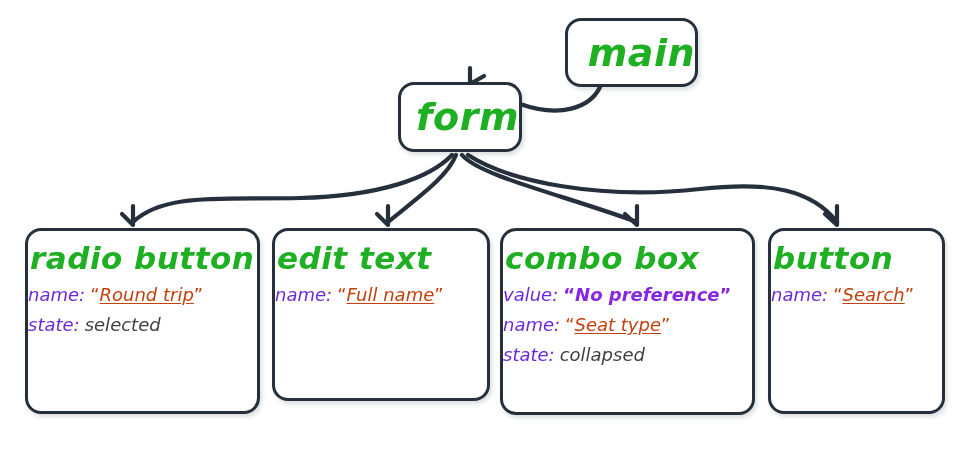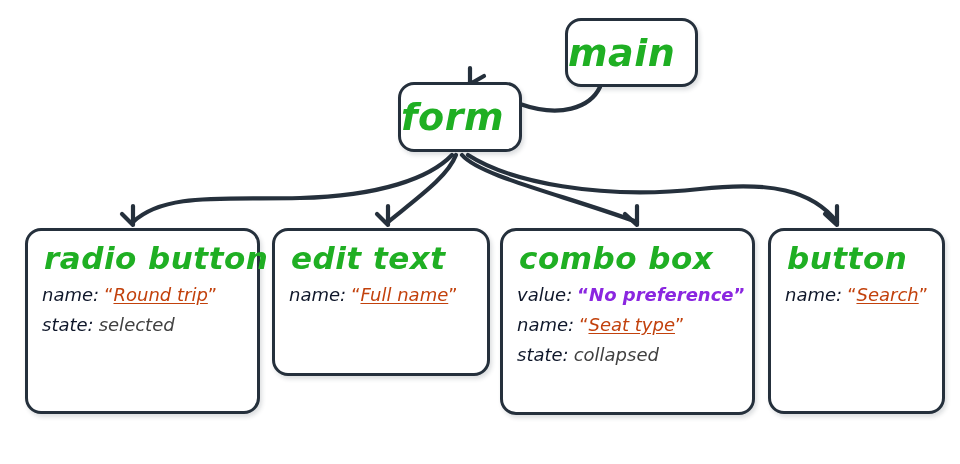--- a/index.html
+++ b/index.html
@@ -38,44 +38,44 @@
     font-style: italic;
     font-weight: bold;
     letter-spacing: 0.5px;
     white-space: nowrap;
     line-height: 1;
   }
   
   .node.compact {
     display: flex;
     align-items: center;
-    justify-content: flex-start;
+    justify-content: flex-end;
   }
   .node.compact .node-title {
     font-size: 38px;
   }
   
   .node.detail {
-    padding: 10px 0 0 14px;
+    padding: 10px 0 0 0;
   }
   .node.detail .node-title {
     font-size: 31px;
     display: block;
     margin: 2px 0 6px 2px;
   }
   .prop {
     font-family: "DejaVu Sans", sans-serif;
     font-style: italic;
     font-size: 18px;
     line-height: 1.66;
     white-space: nowrap;
     color: #15181c;
   }
   .prop-key {
-    color: #0f172a;
+    color: #6d28d9;
     font-style: italic;
   }
   .prop-val {
     font-style: italic;
     margin-left: 5px;
   }
   .v-name {
     color: #c2410c;
   }
   .v-name .inner {
@@ -132,21 +132,21 @@
   <div class="node detail" style="left:25px; top:228px; width:235px; height:186px;">
     <span class="node-title">radio button</span>
     <div class="prop">
       <span class="prop-key">name:</span><span class="prop-val v-name"><span class="q">“</span><span class="inner">Round trip</span><span class="q">”</span></span>
     </div>
     <div class="prop">
       <span class="prop-key">state:</span><span class="prop-val v-state">selected</span>
     </div>
   </div>
 
-  <div class="node detail" style="left:272px; top:228px; width:218px; height:148px;">
+  <div class="node detail" style="left:272px; top:228px; width:218px; height:173px;">
     <span class="node-title">edit text</span>
     <div class="prop">
       <span class="prop-key">name:</span><span class="prop-val v-name"><span class="q">“</span><span class="inner">Full name</span><span class="q">”</span></span>
     </div>
   </div>
 
   <div class="node detail" style="left:500px; top:228px; width:255px; height:187px;">
     <span class="node-title">combo box</span>
     <div class="prop">
       <span class="prop-key">value:</span><span class="prop-val v-value"><span class="q">“</span><span class="inner">No preference</span><span class="q">”</span></span>

